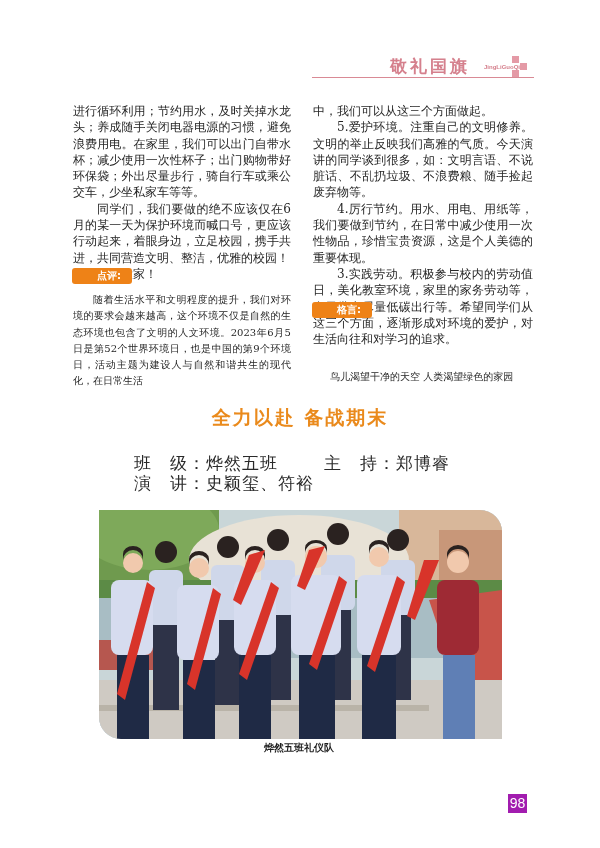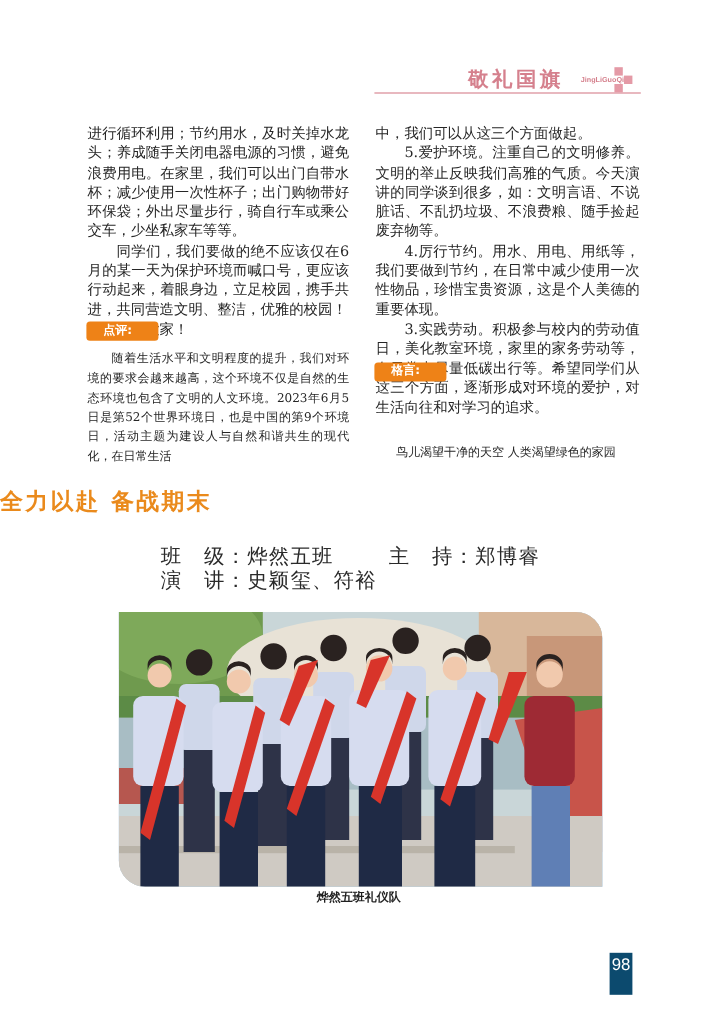--- a/index.html
+++ b/index.html
@@ -13,36 +13,36 @@
   .header-sub { position: absolute; left: 172px; top: 12px; font-family: "Liberation Sans", sans-serif; font-size: 6px; color: #d5808d; }
   .sq { position: absolute; width: 7px; height: 7px; background: #e49aa6; }
 
   
   .col { position: absolute; font-size: 12px; line-height: 16.3px; text-align: justify; color: #262626; }
   .col-left { left: 73px; top: 103px; width: 218px; }
   .col-right { left: 313px; top: 103px; width: 220px; }
   .para { text-indent: 2em; }
   .noindent { text-indent: 0; }
 
-  .tag { display: inline-block; background: #ee8217; color: #fff; font-family: "DejaVu Sans", sans-serif; font-size: 10px; font-weight: bold; padding: 1px 0 0 14px; width: 60px; height: 16px; line-height: 14px; border-radius: 3px; }
+  .tag { display: inline-block; background: #ee8217; color: #fff; font-family: "DejaVu Sans", sans-serif; font-size: 10px; font-weight: bold; padding: 1px 0 0 14px; width: 60px; height: 16px; line-height: 14px; border-radius: 3px; text-align: center; }
   .tag-pinglun { position: absolute; left: 72px; top: 268px; }
   .tag-geyan { position: absolute; left: 312px; top: 302px; }
   .geyan-text { position: absolute; left: 330px; top: 322px; font-size: 10px; color: #262626; margin-top: 48px; }
 
   .pinglun-body { position: absolute; left: 73px; top: 292px; width: 218px; font-size: 10px; line-height: 16.3px; text-align: justify; color: #262626; }
 
   
-  .sec-title { position: absolute; left: 0; width: 600px; top: 405px; font-family: "DejaVu Serif", serif; font-size: 19px; font-weight: bold; color: #ea8a1c; letter-spacing: 2px; }
+  .sec-title { position: absolute; left: 0; width: 600px; top: 405px; text-align: center; font-family: "DejaVu Serif", serif; font-size: 19px; font-weight: bold; color: #ea8a1c; letter-spacing: 2px; }
   .info { position: absolute; font-size: 17px; color: #2a2a2a; letter-spacing: 1px; }
 
   
   .photo { position: absolute; left: 99px; top: 510px; width: 403px; height: 229px; border-radius: 0 22px 0 22px; overflow: hidden; background: #9cb8d0; }
   .caption { position: absolute; left: 264px; top: 741px; font-family: "DejaVu Sans", sans-serif; font-size: 10px; font-weight: bold; color: #1f1f1f; }
 
-  .page-num { position: absolute; left: 508px; top: 794px; width: 19px; height: 35px; background: #0c4a6e; color: #fff; font-family: "Liberation Sans", sans-serif; font-size: 14px; line-height: 19px; text-align: center; }
+  .page-num { position: absolute; left: 508px; top: 794px; width: 19px; height: 19px; background: #a21caf; color: #fff; font-family: "Liberation Sans", sans-serif; font-size: 14px; line-height: 19px; text-align: center; }
 </style>
 </head>
 <body>
 
 <div class="header">
   <span class="header-title">敬礼国旗</span>
   <span class="header-sub">JingLiGuoQi</span>
   <div class="header-line"></div>
 </div>
 <div>

